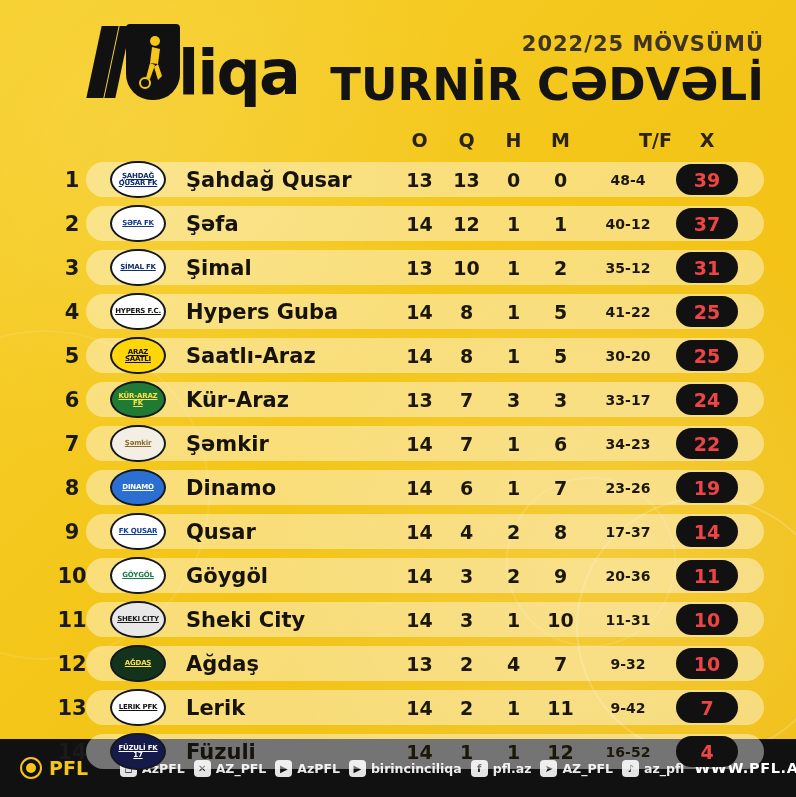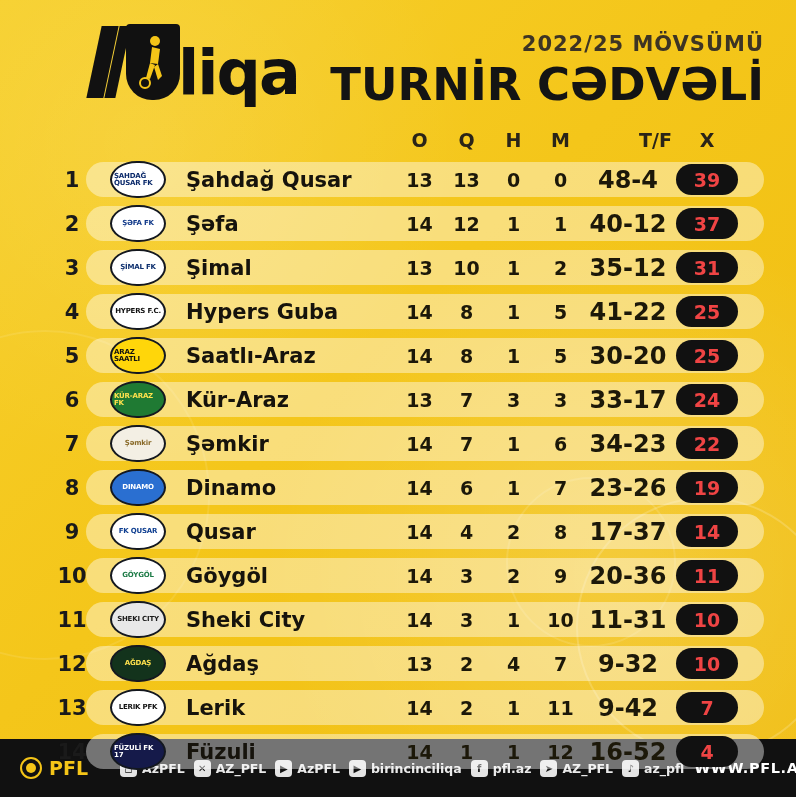--- a/index.html
+++ b/index.html
@@ -102,38 +102,38 @@
     width: 92px; flex: none; display: flex; justify-content: center; align-items: center;
   }
   .crest {
     width: 56px; height: 37px; border-radius: 50% / 52%;
     background: #fff; border: 2px solid #14181f;
     display: flex; align-items: center; justify-content: center;
     overflow: hidden; position: relative;
   }
   .crest .cl {
     font-size: 7px; font-weight: 700; line-height: 1.0;
-    text-align: left; letter-spacing: -0.2px;
-    font-family: "DejaVu Sans", sans-serif;
-    padding: 0 2px; z-index: 3;
+    text-align: center; letter-spacing: -0.2px;
+    font-family: "DejaVu Sans", sans-serif;
+    padding: 0 2px; z-index: 3; text-decoration: underline;
   }
   .team {
     width: 212px; flex: none;
     font-size: 21px; font-weight: 700; color: #16130c;
     font-family: "DejaVu Sans", sans-serif;
     text-align: left; padding-left: 2px;
   }
   .num {
     width: 47px; flex: none; text-align: center;
     font-size: 19px; font-weight: 700; color: #1c1809;
     font-family: "DejaVu Sans", sans-serif;
   }
   .gd {
     width: 88px; flex: none; text-align: center;
-    font-size: 24px; font-weight: 700; color: #1c1809;
+    font-size: 14px; font-weight: 700; color: #1c1809;
     font-family: "DejaVu Sans", sans-serif;
   }
   .pts-wrap { width: 70px; flex: none; display: flex; justify-content: center; }
   .pts {
     min-width: 62px; height: 31px; border-radius: 16px;
     background: #111111; color: #ef4444;
     display: flex; align-items: center; justify-content: center;
     font-size: 19px; font-weight: 700;
     font-family: "DejaVu Sans", sans-serif;
   }

